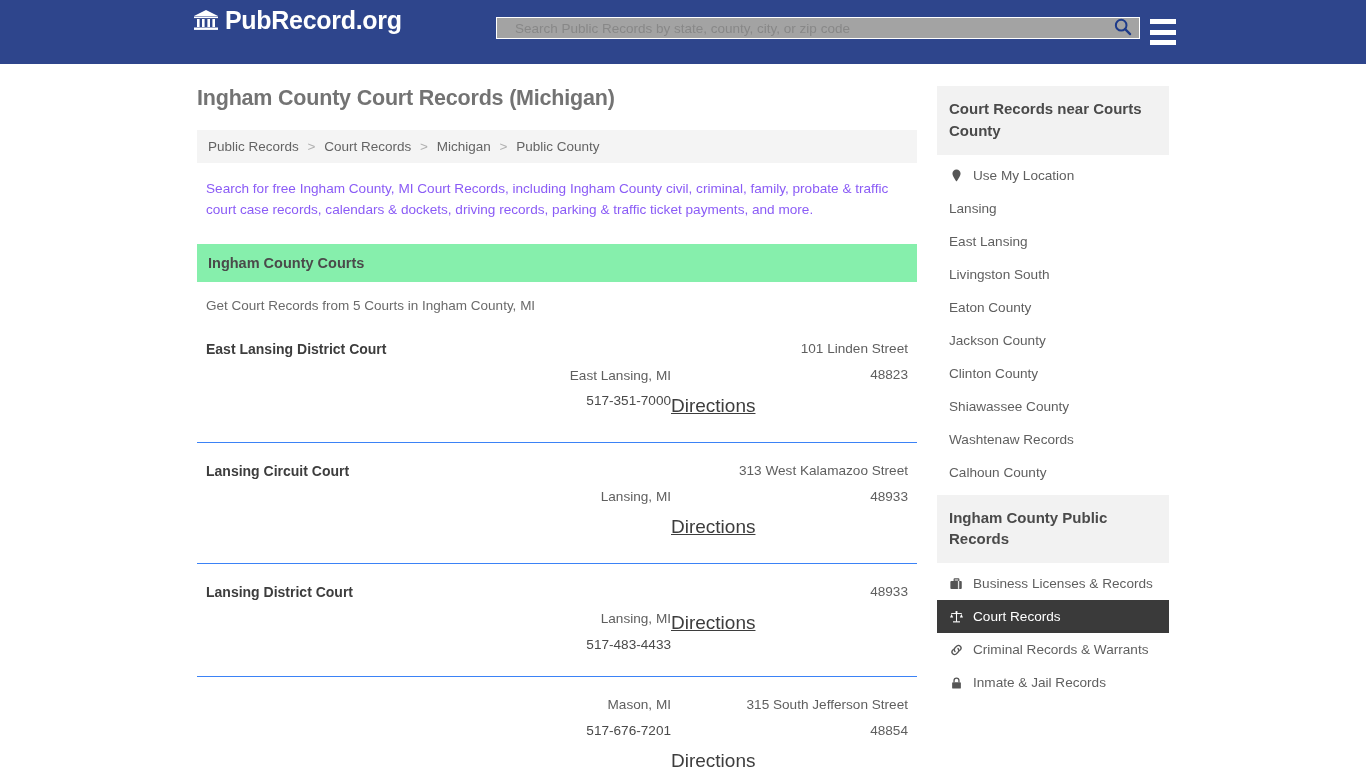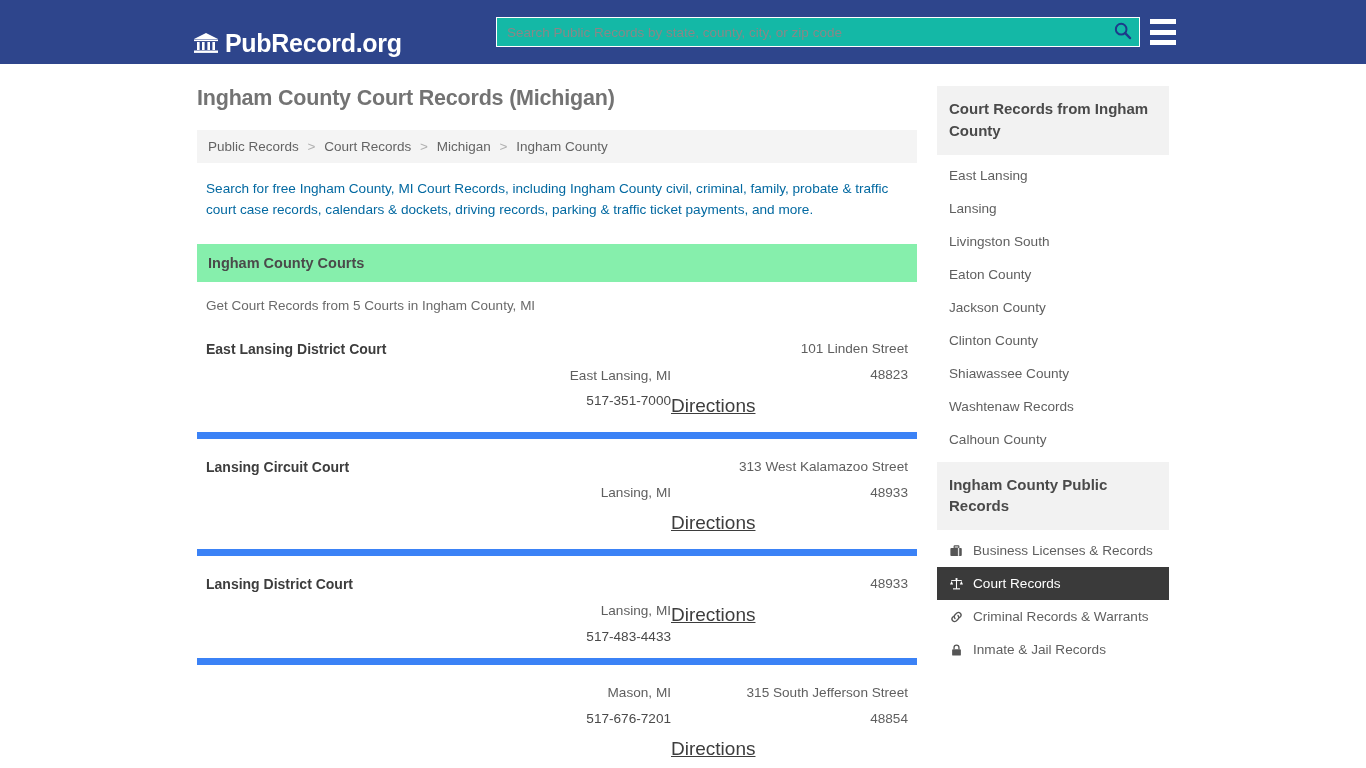--- a/index.html
+++ b/index.html
@@ -18,21 +18,21 @@
   
   .site-header {
     width: 1366px;
     height: 64px;
     background: #2e458c;
     position: relative;
   }
   .logo {
     position: absolute;
     left: 193px;
-    top: 30px;
+    top: 7px;
     display: flex;
     align-items: center;
     gap: 6px;
     text-decoration: none;
     cursor: pointer;
   }
   .logo-icon {
     width: 26px;
     height: 26px;
     display: block;
@@ -45,25 +45,26 @@
     letter-spacing: -0.3px;
     line-height: 1;
     white-space: nowrap;
   }
 
   .search-wrap {
     position: absolute;
     left: 496px;
     top: 17px;
     width: 644px;
-    height: 30px;
-    background: #14b8a6;
+    height: 22px;
+    background: #a3a3a3;
     border: 1px solid #ffffff;
     display: flex;
     align-items: center;
+    padding-left: 8px;
   }
   .search-input {
     flex: 1 1 auto;
     height: 28px;
     border: none;
     outline: none;
     padding: 0 10px;
     font-size: 13.5px;
     font-family: "Liberation Sans", sans-serif;
     color: #333333;
@@ -149,21 +150,21 @@
   .breadcrumb .sep {
     color: #b0b0b0;
     margin: 0 5px;
   }
 
   .intro {
     margin: 15px 0 0 0;
     padding: 0 9px;
     font-size: 13.6px;
     line-height: 1.55;
-    color: #0369a1;
+    color: #8b5cf6;
   }
 
   .section-head {
     background: #86efac;
     padding: 11px 11px;
     margin-top: 24px;
     font-size: 14.5px;
     font-weight: bold;
     color: #4a4a4a;
   }
@@ -171,22 +172,22 @@
   .section-sub {
     padding: 16px 9px 0 9px;
     font-size: 13.5px;
     color: #6a6a6a;
   }
 
   
   .court-list { margin-top: 8px; }
   .court-row {
     display: flex;
-    padding: 15px 9px 8px 9px;
-    border-bottom: 7px solid #3b82f6;
+    padding: 15px 9px 18px 9px;
+    border-bottom: 1px solid #3b82f6;
   }
   .court-left { width: 465px; flex: 0 0 465px; }
   .court-right { flex: 1 1 auto; }
 
   .court-name {
     font-size: 14px;
     font-weight: bold;
     color: #3d3d3d;
     line-height: 1.9;
   }
@@ -291,21 +292,21 @@
 
       <h1 class="page-title">Ingham County Court Records (Michigan)</h1>
 
       <nav class="breadcrumb">
         <a href="#">Public Records</a>
         <span class="sep">&gt;</span>
         <a href="#">Court Records</a>
         <span class="sep">&gt;</span>
         <a href="#">Michigan</a>
         <span class="sep">&gt;</span>
-        <a href="#">Ingham County</a>
+        <a href="#">Public County</a>
       </nav>
 
       <p class="intro">Search for free Ingham County, MI Court Records, including Ingham County civil, criminal, family, probate &amp; traffic court case records, calendars &amp; dockets, driving records, parking &amp; traffic ticket payments, and more.</p>
 
       <div class="section-head">Ingham County Courts</div>
 
       <div class="section-sub">Get Court Records from 5 Courts in Ingham County, MI</div>
 
       <div class="court-list">
           <div class="court-row">
@@ -354,27 +355,35 @@
             </div>
           </div>
           <div class="court-row"></div>
         </div>
 
     </div>
 
     <div class="side-col">
 
       <div class="side-box nearby">
-        <div class="side-head">Court Records from Ingham County</div>
+        <div class="side-head">Court Records near Courts County</div>
         <div class="side-list">
+            <a href="#" class="side-item">
+              <span class="s-icon">
+                <svg viewBox="0 0 16 16" width="13" height="15">
+                  <path d="M8 0.6C5.2 0.6 3 2.8 3 5.6c0 3.6 5 9.8 5 9.8s5-6.2 5-9.8c0-2.8-2.2-5-5-5z" fill="#555555"></path>
+                </svg>
+              </span>
+              <span>Use My Location</span>
+            </a>
+            <a href="#" class="side-item no-icon">
+              <span>Lansing</span>
+            </a>
             <a href="#" class="side-item no-icon">
               <span>East Lansing</span>
-            </a>
-            <a href="#" class="side-item no-icon">
-              <span>Lansing</span>
             </a>
             <a href="#" class="side-item no-icon">
               <span>Livingston South</span>
             </a>
             <a href="#" class="side-item no-icon">
               <span>Eaton County</span>
             </a>
             <a href="#" class="side-item no-icon">
               <span>Jackson County</span>
             </a>

